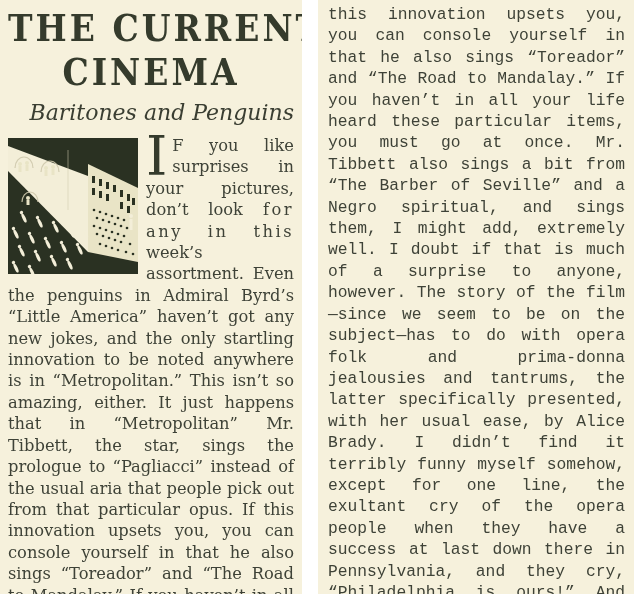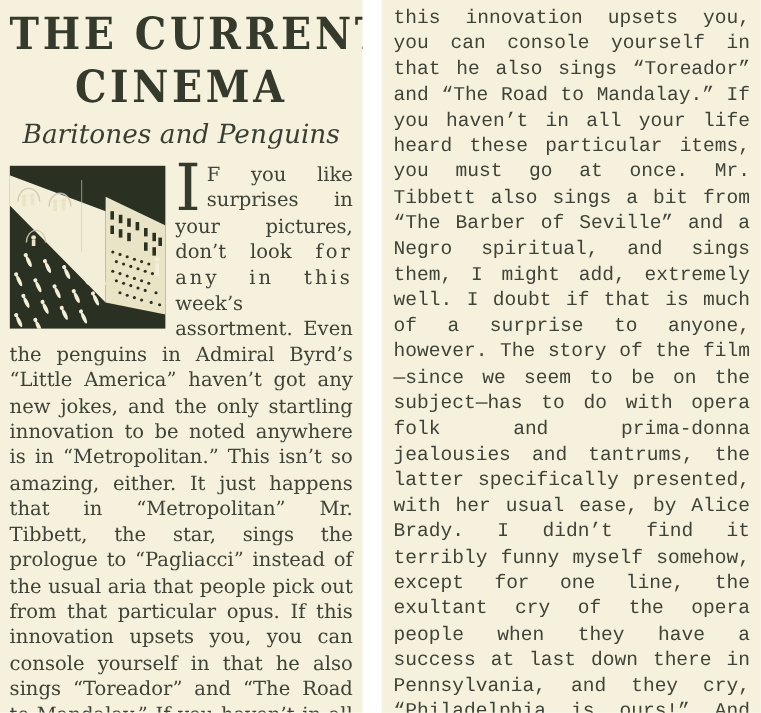--- a/index.html
+++ b/index.html
@@ -36,21 +36,21 @@
     font-size: 33px;
     line-height: 44px;
     letter-spacing: 3px;
     color: #353b2c;
     transform: scaleY(1.12);
     transform-origin: center top;
     white-space: nowrap;
   }
   .subtitle {
     margin: 8px 0 9px 0;
-    text-align: center;
+    text-align: right;
     font-style: italic;
     font-weight: normal;
     font-size: 22px;
     line-height: 26px;
     color: #3a3e32;
   }
 
   .article-body {
     font-size: 16.3px;
     line-height: 21.4px;

